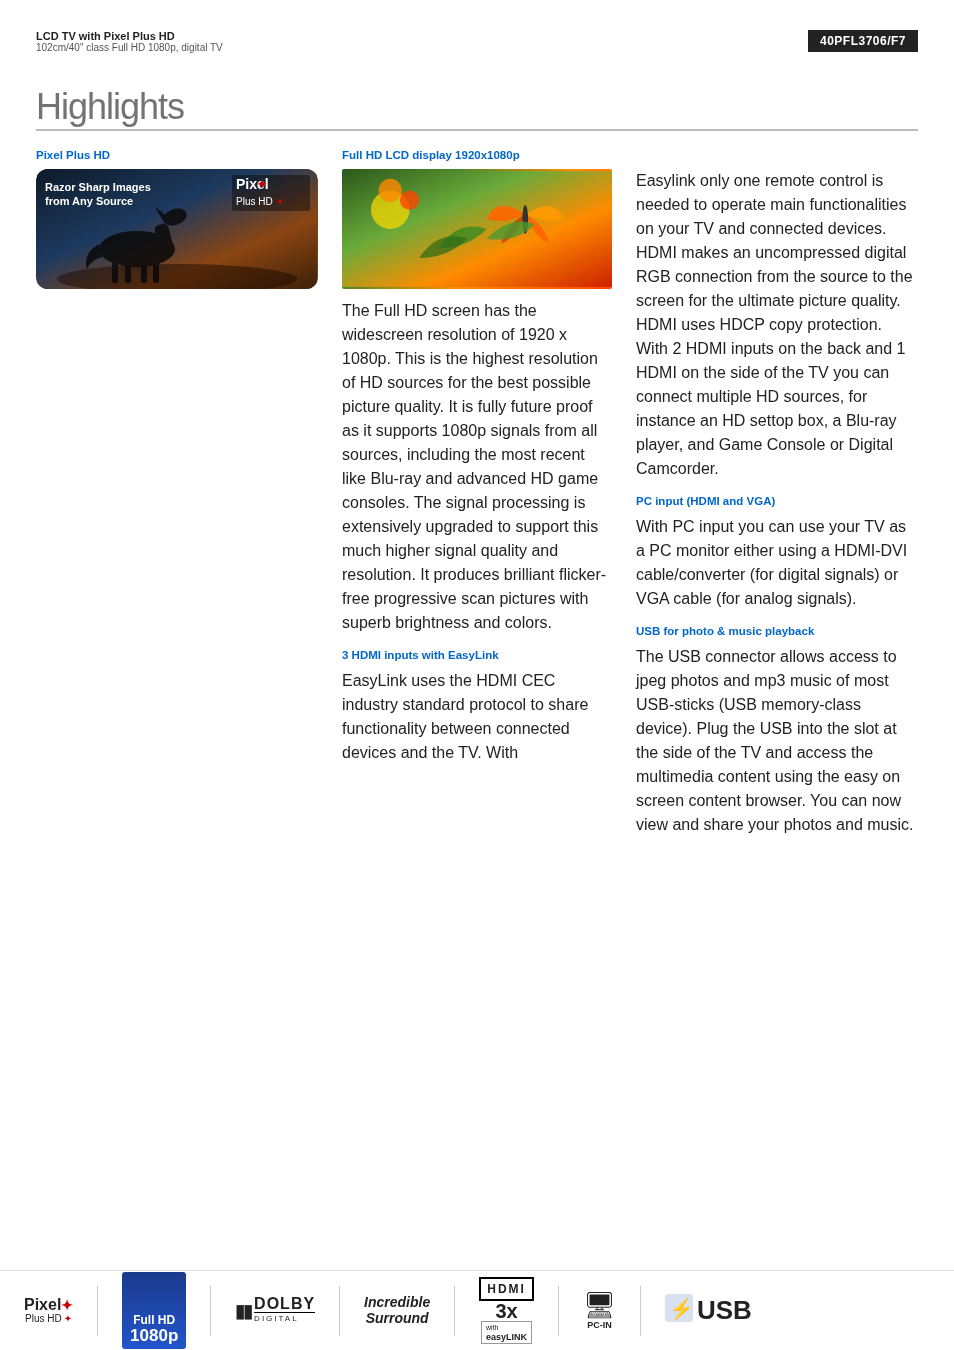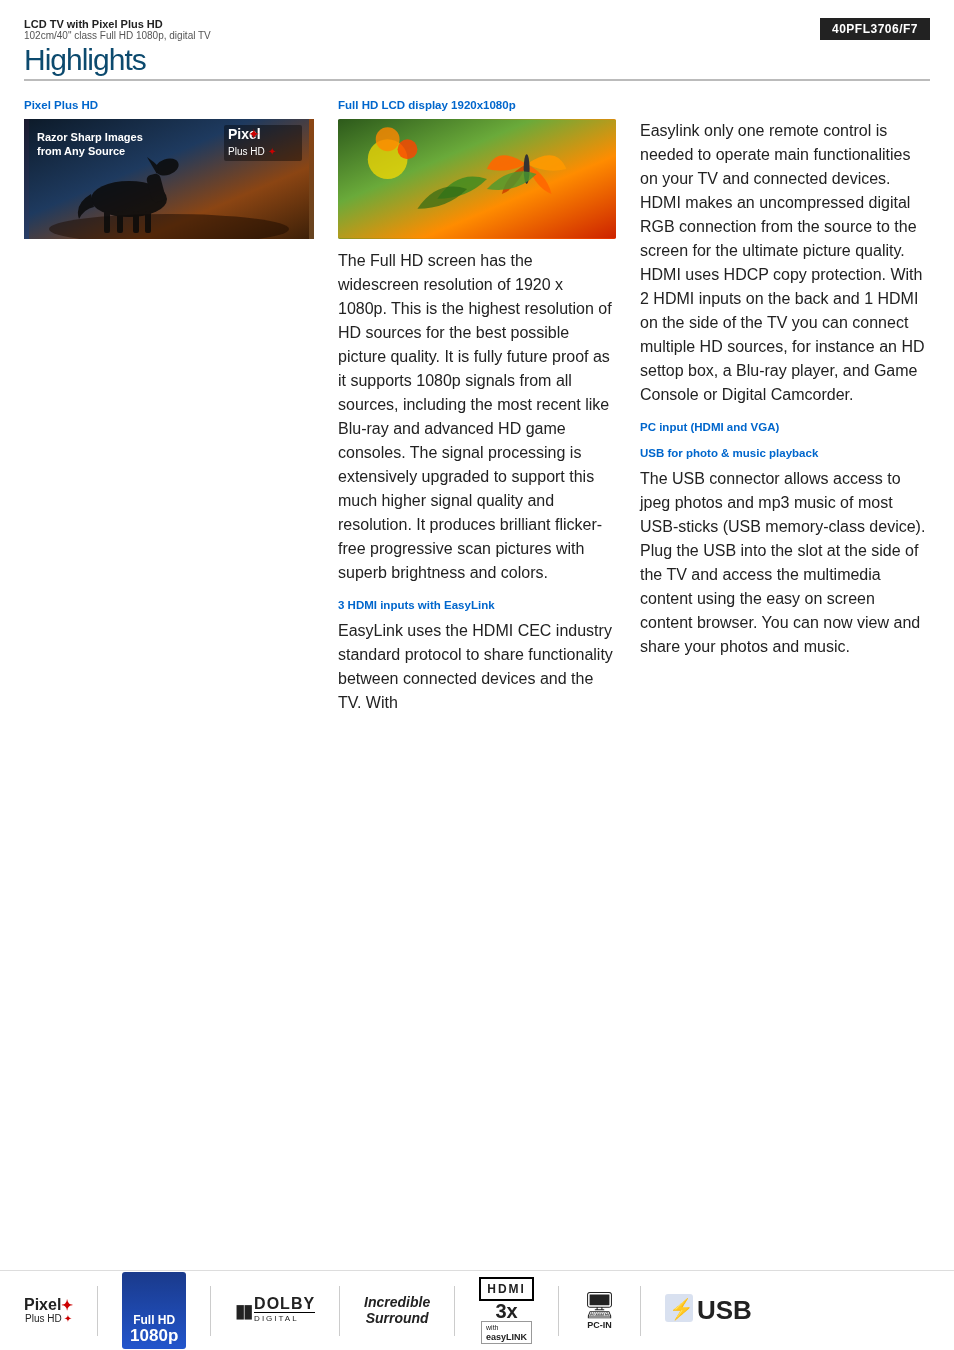--- a/index.html
+++ b/index.html
@@ -9,21 +9,21 @@
       color: #222;
       background: #fff;
       width: 954px;
       min-height: 1350px;
       position: relative;
     }
 
     .page-wrapper {
       width: 954px;
       min-height: 1350px;
-      padding: 0;
+      padding: 12px;
       position: relative;
     }
 
     
     .header {
       display: flex;
       justify-content: space-between;
       align-items: flex-start;
       padding: 18px 24px 0 24px;
     }
@@ -42,25 +42,26 @@
     }
     .model-badge {
       background: #222;
       color: #fff;
       font-size: 12px;
       font-weight: bold;
       padding: 4px 12px;
       letter-spacing: 0.5px;
     }
     .highlights-title {
-      font-size: 30px;
+      font-size: 36px;
       font-weight: 300;
-      color: #0c4a6e;
+      color: #737373;
       letter-spacing: -1px;
       line-height: 1;
+      margin-top: 32px;
     }
 
     
     .content-grid {
       display: grid;
       grid-template-columns: 1fr 1fr 1fr;
       gap: 0;
       padding: 16px 24px 0 24px;
     }
 
@@ -86,21 +87,21 @@
     }
 
     
     .pixel-plus-box {
       background: linear-gradient(135deg, #1a1a2e 0%, #2d4a7a 40%, #8b4513 70%, #654321 100%);
       width: 100%;
       height: 120px;
       margin-bottom: 10px;
       position: relative;
       overflow: hidden;
-      border-radius: 0;
+      border-radius: 12px;
     }
 
     
     .fullhd-box {
       background: linear-gradient(135deg, #2d5a1b 0%, #4a8a2a 30%, #ff8c00 60%, #ff4500 100%);
       width: 100%;
       height: 120px;
       margin-bottom: 10px;
       border-radius: 2px;
       overflow: hidden;
@@ -246,20 +247,21 @@
       <p class="feature-text">The Full HD screen has the widescreen resolution of 1920 x 1080p. This is the highest resolution of HD sources for the best possible picture quality. It is fully future proof as it supports 1080p signals from all sources, including the most recent like Blu-ray and advanced HD game consoles. The signal processing is extensively upgraded to support this much higher signal quality and resolution. It produces brilliant flicker-free progressive scan pictures with superb brightness and colors.</p>
 
       <div class="feature-heading section-gap">3 HDMI inputs with EasyLink</div>
       <p class="feature-text">EasyLink uses the HDMI CEC industry standard protocol to share functionality between connected devices and the TV. With</p>
     </div>
 
     <div class="col">
       <p class="feature-text" style="margin-top:22px;">Easylink only one remote control is needed to operate main functionalities on your TV and connected devices. HDMI makes an uncompressed digital RGB connection from the source to the screen for the ultimate picture quality. HDMI uses HDCP copy protection. With 2 HDMI inputs on the back and 1 HDMI on the side of the TV you can connect multiple HD sources, for instance an HD settop box, a Blu-ray player, and Game Console or Digital Camcorder.</p>
 
       <div class="feature-heading section-gap">PC input (HDMI and VGA)</div>
+      <p class="feature-text">With PC input you can use your TV as a PC monitor either using a HDMI-DVI cable/converter (for digital signals) or VGA cable (for analog signals).</p>
 
       <div class="feature-heading section-gap">USB for photo &amp; music playback</div>
       <p class="feature-text">The USB connector allows access to jpeg photos and mp3 music of most USB-sticks (USB memory-class device). Plug the USB into the slot at the side of the TV and access the multimedia content using the easy on screen content browser. You can now view and share your photos and music.</p>
     </div>
 
   </div>
 
   <div class="footer-badges">
 
     <div class="badge-item">

